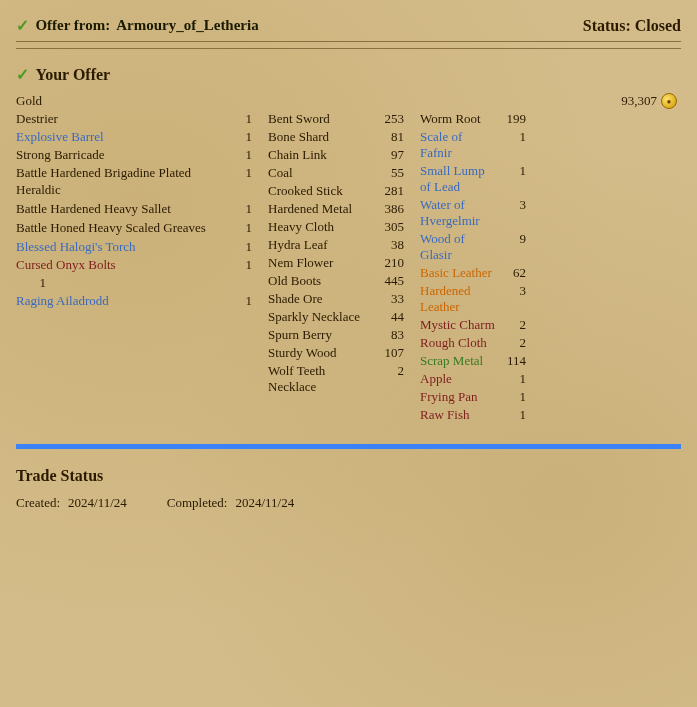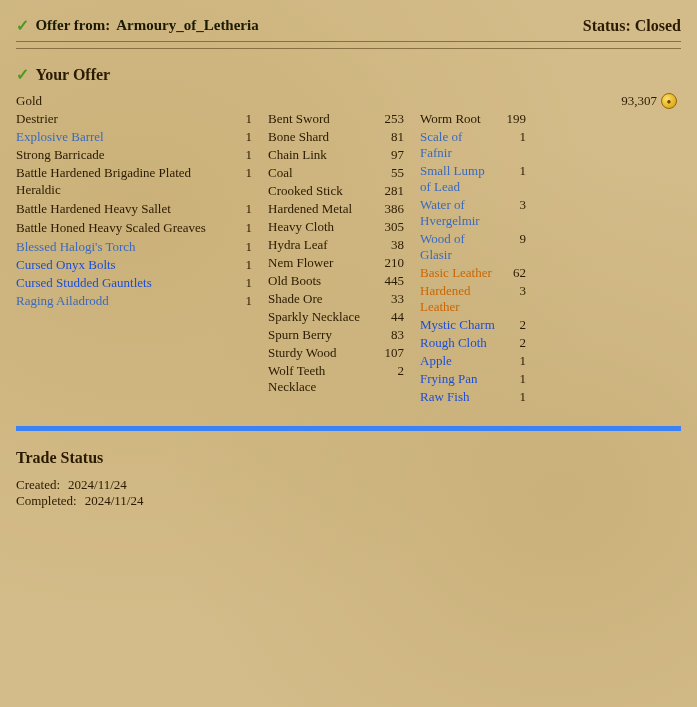--- a/index.html
+++ b/index.html
@@ -103,21 +103,21 @@
     .item-name {
       color: #2a1a00;
       flex: 1;
     }
 
     .item-name.blue {
       color: #3a6abf;
     }
 
     .item-name.purple {
-      color: #1d4ed8;
+      color: #7f1d1d;
     }
 
     .item-name.green {
       color: #3a7a20;
     }
 
     .item-name.orange {
       color: #cc6600;
     }
 
@@ -164,21 +164,20 @@
 
     .trade-status-title {
       font-size: 16px;
       font-weight: bold;
       margin-bottom: 10px;
     }
 
     .dates-row {
       display: flex;
       gap: 0;
-      flex-direction: column;
     }
 
     .date-block {
       display: flex;
       gap: 8px;
       align-items: center;
       margin-right: 40px;
     }
 
     .date-label {
@@ -257,21 +256,20 @@
         <span class="item-name blue">Blessed Halogi's Torch</span>
         <span class="item-qty">1</span>
       </div>
 
       <div class="item-row">
         <span class="item-name purple">Cursed Onyx Bolts</span>
         <span class="item-qty">1</span>
       </div>
 
       <div style="display:flex; justify-content:space-between; padding: 1px 4px 1px 0;">
-        <span class="item-name purple" style="max-width:195px; line-height:1.3;">Cursed Studded Gauntlets</span>
         <span class="item-qty">1</span>
       </div>
 
       <div class="item-row">
         <span class="item-name blue">Raging Ailadrodd</span>
         <span class="item-qty">1</span>
       </div>
 
     </div>
 
@@ -370,20 +368,24 @@
         <span class="item-name orange">Hardened Leather</span>
         <span class="item-qty">3</span>
       </div>
       <div class="item-row">
         <span class="item-name purple">Mystic Charm</span>
         <span class="item-qty">2</span>
       </div>
       <div class="item-row">
         <span class="item-name purple">Rough Cloth</span>
         <span class="item-qty">2</span>
+      </div>
+      <div class="item-row">
+        <span class="item-name green">Scrap Metal</span>
+        <span class="item-qty">114</span>
       </div>
       <div class="item-row">
         <span class="item-name purple">Apple</span>
         <span class="item-qty">1</span>
       </div>
       <div class="item-row">
         <span class="item-name purple">Frying Pan</span>
         <span class="item-qty">1</span>
       </div>
       <div class="item-row">

